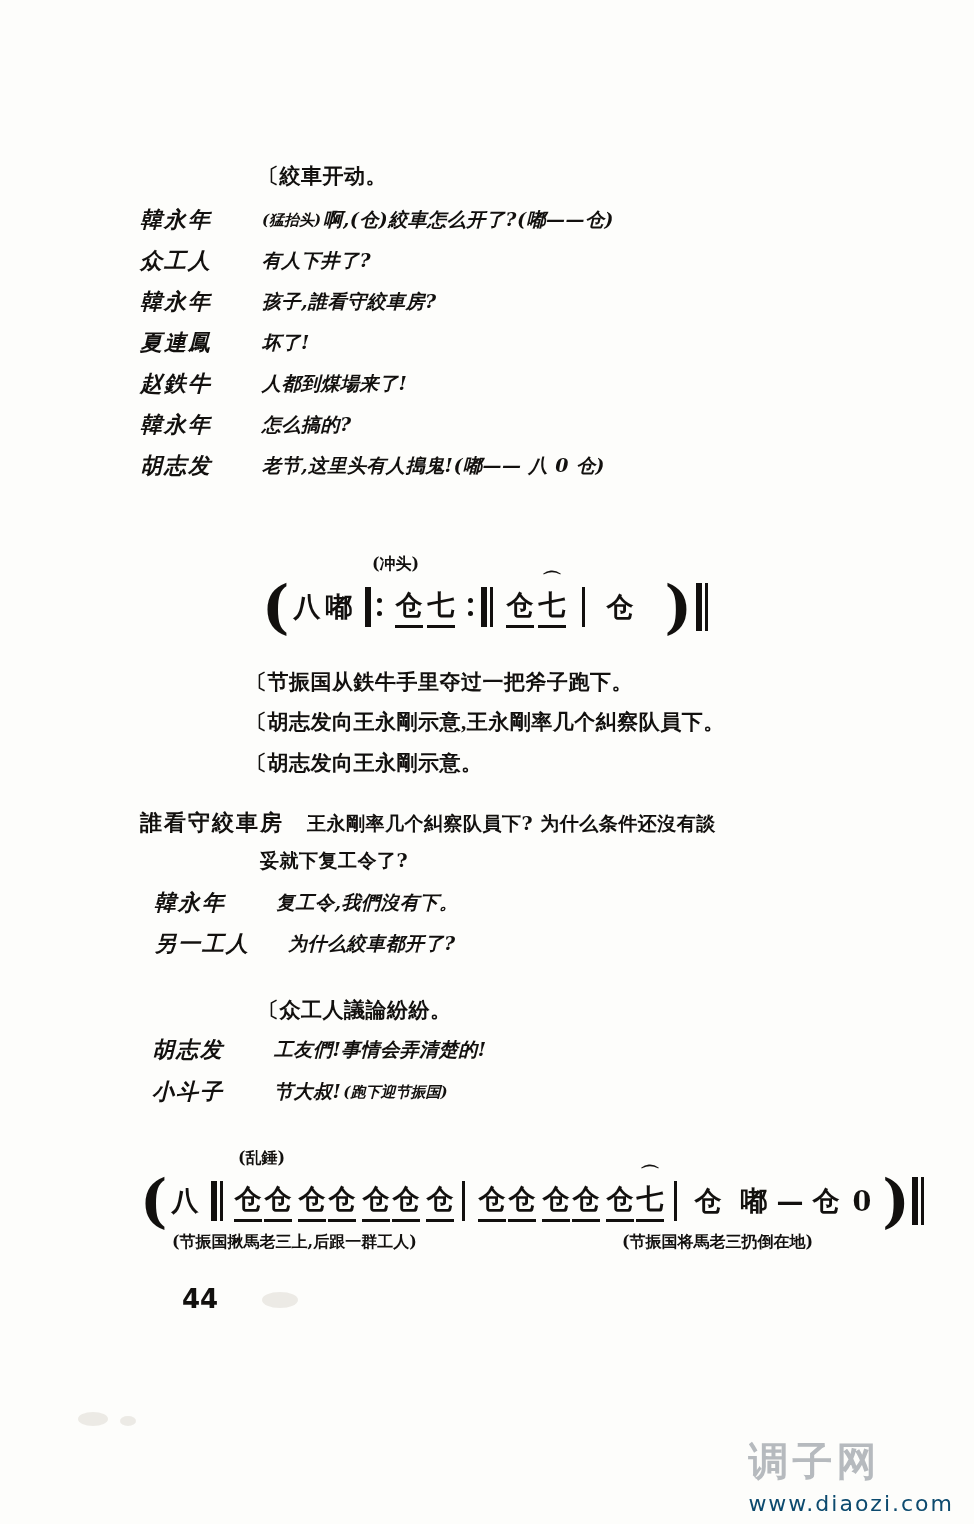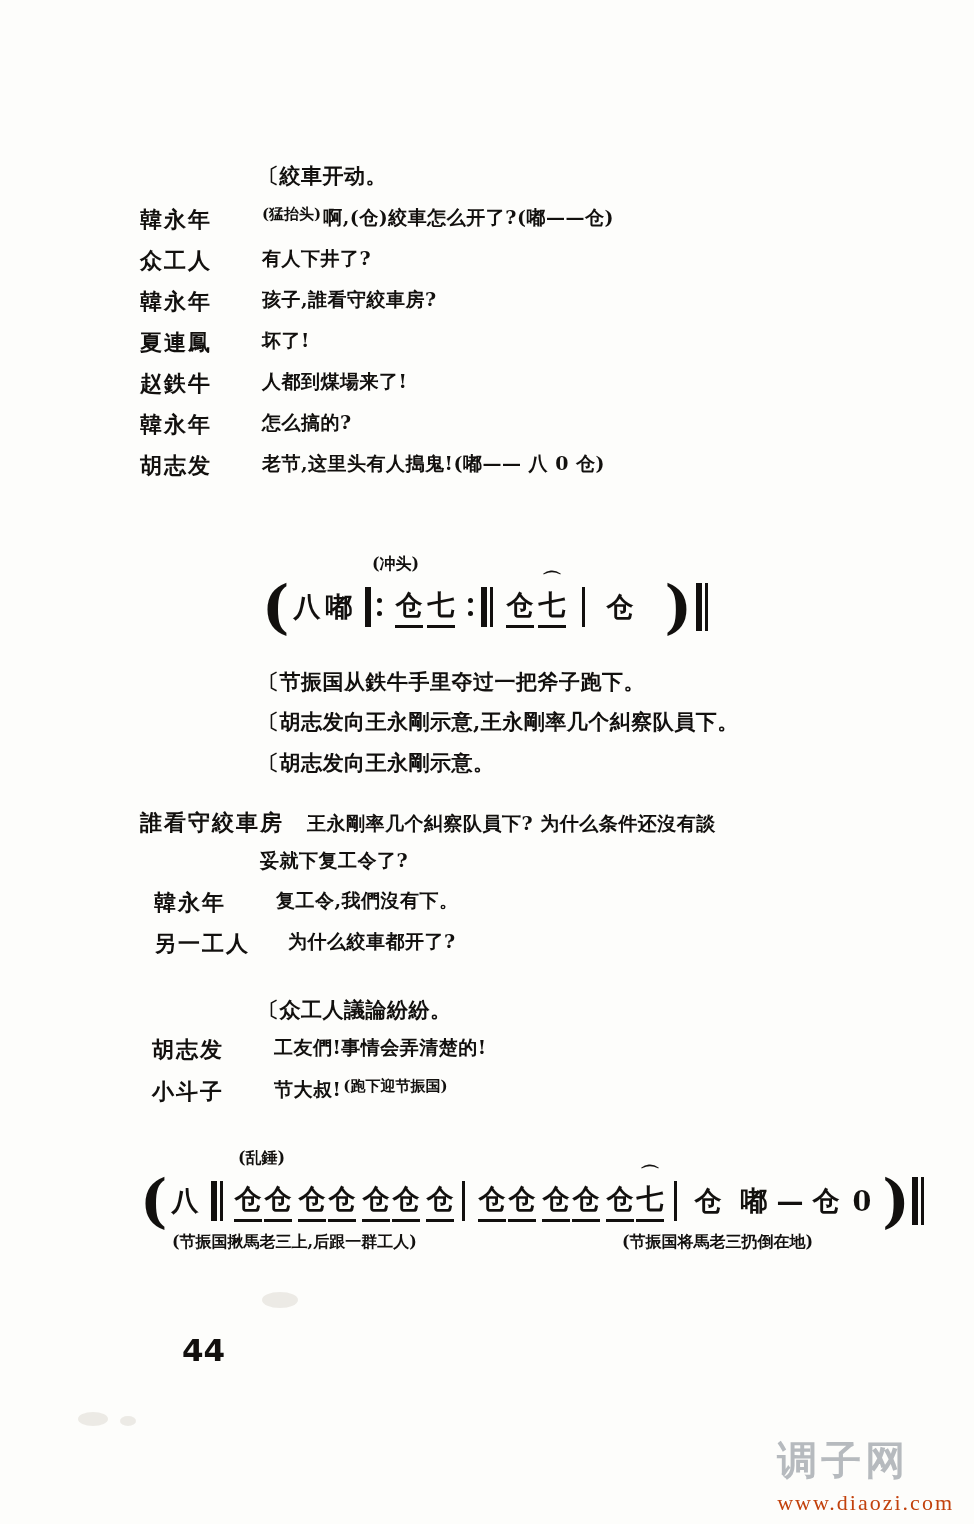--- a/index.html
+++ b/index.html
@@ -21,22 +21,23 @@
     background: #fdfdfb;
   }
   .stage-dir {
     font-size: 21px;
     font-weight: 700;
     letter-spacing: 0.5px;
     line-height: 1.35;
   }
   .line {
     display: flex;
-    align-items: flex-start;
+    align-items: center;
     margin-bottom: 11px;
+    font-style: italic;
   }
   .speaker {
     font-weight: 700;
     font-size: 22px;
     letter-spacing: 2px;
     white-space: nowrap;
   }
   .speech {
     font-size: 19px;
     font-weight: 700;
@@ -111,47 +112,45 @@
   .label-above {
     font-size: 16px;
     font-weight: 700;
   }
   .foot-note {
     font-size: 16px;
     font-weight: 700;
   }
   .pagenum {
     position: absolute;
-    font-size: 31px;
+    font-size: 26px;
     font-weight: 700;
     font-family: "DejaVu Sans", sans-serif;
-    margin-top: 48px;
   }
   
   .wm {
     position: absolute;
     right: 20px;
     bottom: 8px;
     text-align: left;
     color: #b9bcc0;
     font-family: "DejaVu Sans", sans-serif;
     user-select: none;
   }
   .wm-main {
     font-size: 40px;
     font-weight: 700;
     letter-spacing: 4px;
     color: #b6babe;
   }
   .wm-sub {
     font-size: 22px;
     letter-spacing: 2px;
-    color: #c2410c;
+    color: #0c4a6e;
     margin-top: 2px;
-    font-family: Liberation Serif, serif;
   }
   .smudge {
     position: absolute;
     border-radius: 50%;
     background: #dedad3;
     opacity: .55;
   }
 </style>
 </head>
 <body>
@@ -229,21 +228,21 @@
       <span class="barline" style="margin-left:16px;"></span>
 
       <span class="glyph" style="margin-left:16px;">仓</span>
 
       <span class="bigparen" style="margin-left:30px;">)</span>
       <span class="barline thick" style="margin-left:4px;height:48px;"></span>
       <span class="barline" style="margin-left:-2px;height:48px;"></span>
     </div>
   </div>
 
-  <div style="position:absolute;left:258px;top:668px;">
+  <div style="position:absolute;left:246px;top:668px;font-family:Liberation Serif, serif;">
     <div class="stage-dir" style="margin-bottom:12px;">〔节振国从鉄牛手里夺过一把斧子跑下。</div>
     <div class="stage-dir" style="margin-bottom:12px;">〔胡志发向王永剛示意,王永剛率几个糾察队員下。</div>
     <div class="stage-dir">〔胡志发向王永剛示意。</div>
   </div>
 
   <div style="position:absolute;left:140px;top:808px;width:830px;">
 
     <div style="margin-bottom:8px;">
       <span class="speaker">誰看守絞車房</span>
       <span class="speech" style="margin-left:18px;">王永剛率几个糾察队員下? 为什么条件还沒有談</span>

